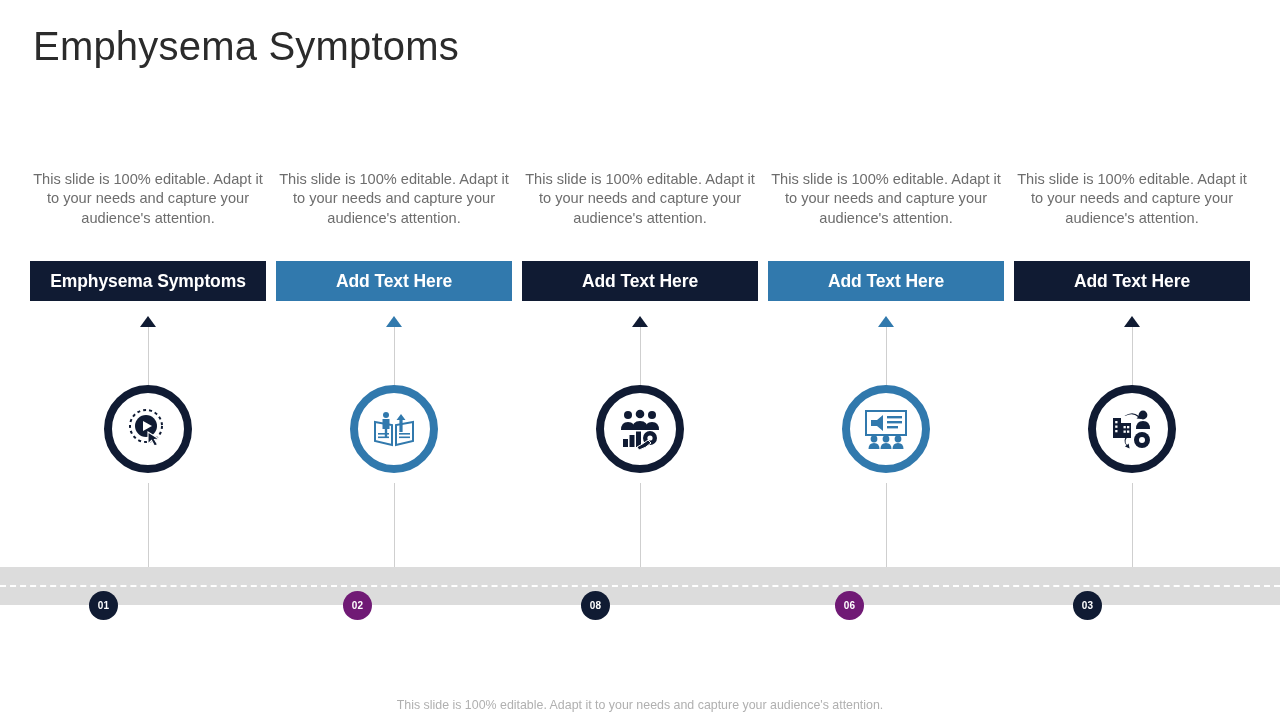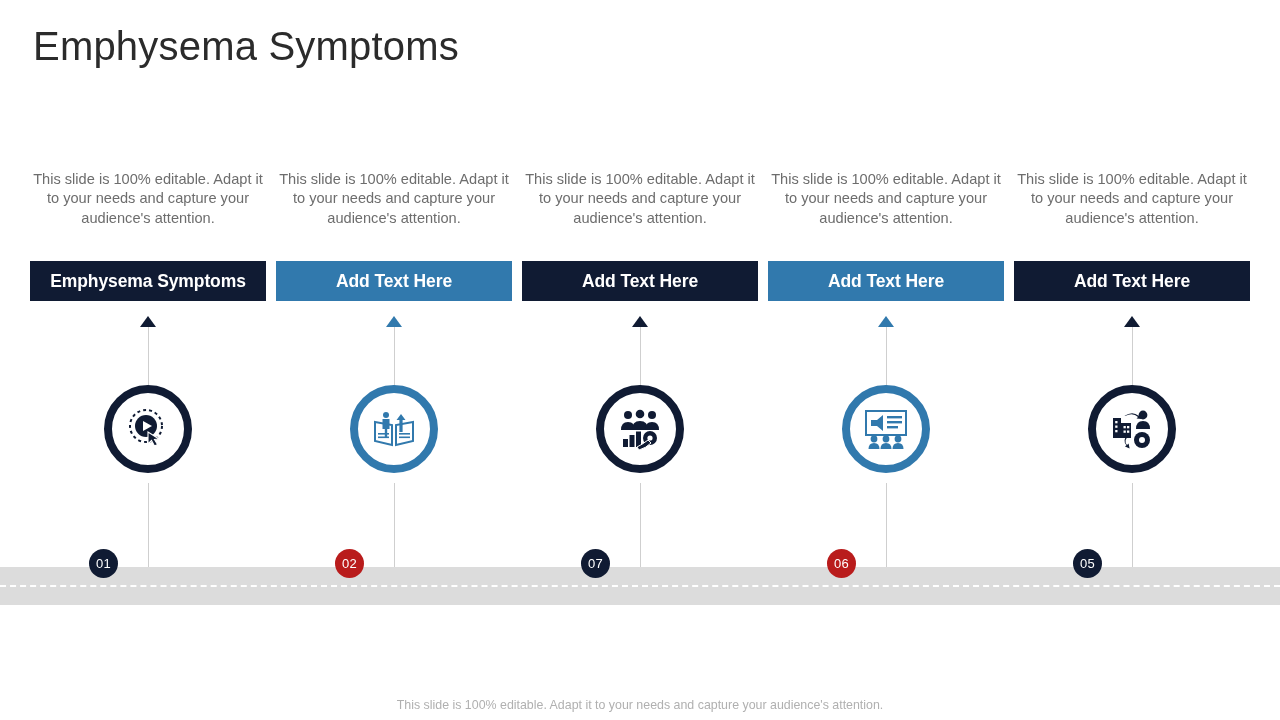--- a/index.html
+++ b/index.html
@@ -133,34 +133,34 @@
   .timeline-dash {
     position: absolute;
     left: 0;
     top: 585px;
     width: 1280px;
     height: 0;
     border-top: 2px dashed #ffffff;
   }
   .marker {
     position: absolute;
-    top: 549px;
+    top: 591px;
     width: 29px;
     height: 29px;
     border-radius: 50%;
     background: #101b33;
     color: #ffffff;
-    font-size: 13px;
-    font-weight: normal;
+    font-size: 10px;
+    font-weight: bold;
     display: flex;
     align-items: center;
     justify-content: center;
     letter-spacing: 0.2px;
   }
-  .marker.blue { background: #b91c1c; }
+  .marker.blue { background: #701a75; margin-left: 8px; }
 
   
   .footer-note {
     position: absolute;
     left: 0;
     top: 698px;
     width: 1280px;
     text-align: center;
     font-size: 12.4px;
     color: #b0b0b0;
@@ -304,17 +304,17 @@
     <div class="v-line-bottom"></div>
   </div>
 
 </div>
 
 <div class="timeline-band"></div>
 <div class="timeline-dash"></div>
 
 <div class="marker" style="left:89px">01</div>
 <div class="marker blue" style="left:335px">02</div>
-<div class="marker" style="left:581px">07</div>
+<div class="marker" style="left:581px">08</div>
 <div class="marker blue" style="left:827px">06</div>
-<div class="marker" style="left:1073px">05</div>
+<div class="marker" style="left:1073px">03</div>
 
 <div class="footer-note">This slide is 100% editable. Adapt it to your needs and capture your audience's attention.</div>
 
 </body></html>

